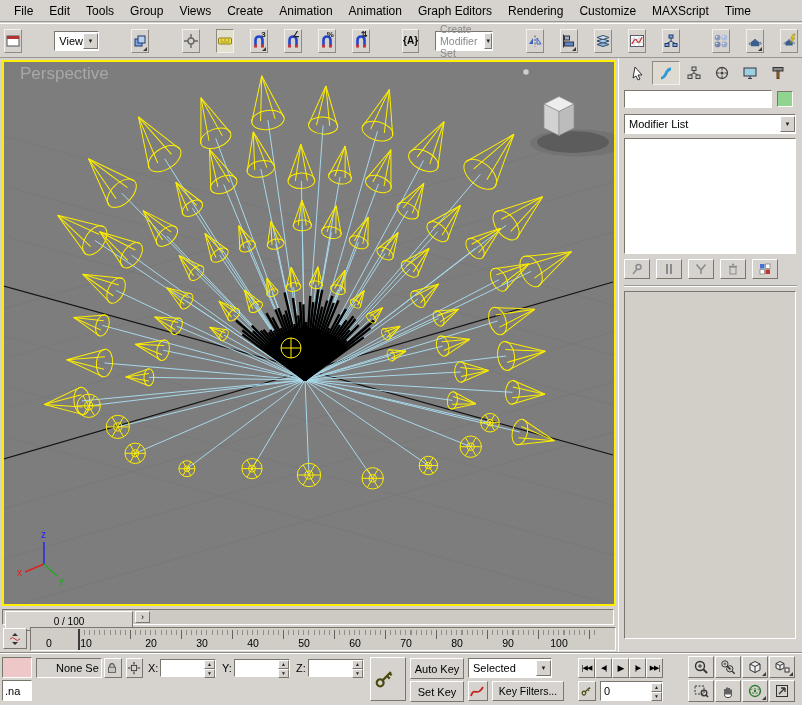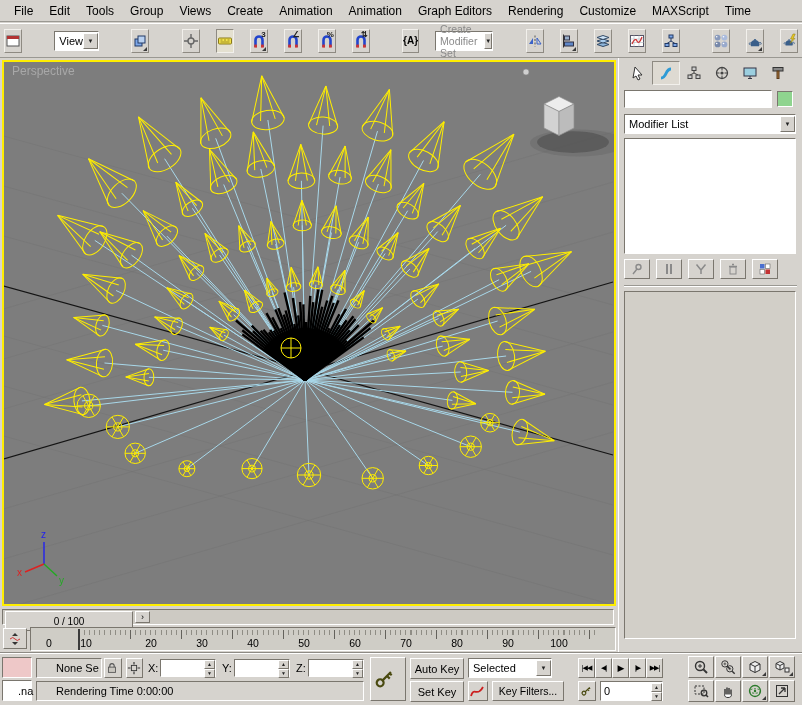--- a/index.html
+++ b/index.html
@@ -36,21 +36,21 @@
     border:1px solid; border-color:#7a766e #ffffff #ffffff #7a766e; padding-left:4px; }
   .carrow { width:15px; height:16px; margin-left:auto; background:#d6d3ce;
     border:1px solid; border-color:#fff #7a766e #7a766e #fff;
     font-size:6px; display:flex; align-items:center; justify-content:center; color:#222; }
   .ic { display:block; }
 
   
   #viewport-wrap { position:absolute; top:58px; left:0; width:618px; height:550px; }
   #viewport { position:absolute; top:2px; left:2px; width:614px; height:546px;
     border:2px solid #ffee00; background:#7d7d7d; overflow:hidden; }
-  #vp-label { position:absolute; top:2px; left:8px; color:#a8a8a8; font-size:12px; }
+  #vp-label { position:absolute; top:2px; left:16px; color:#a8a8a8; font-size:17px; }
 
   
   #time-slider { position:absolute; top:608px; left:0; width:618px; height:18px; padding:1px 2px; }
   #ts-track { position:absolute; left:2px; top:1px; width:612px; height:16px;
     border:1px solid; border-color:#7a766e #fff #fff #7a766e; background:#cdcac3; }
   #ts-handle { position:absolute; left:2px; top:1px; width:128px; height:20px;
     display:flex; align-items:center; justify-content:center; font-size:10px; }
   #ts-next { position:absolute; left:132px; top:1px; width:15px; height:12px;
     display:flex; align-items:center; justify-content:center; font-size:9px; }
 
@@ -1069,21 +1069,21 @@
         </svg>
       </button>
     </div>
 
     <div id="cp-divider"></div>
     <div id="rollout-area"></div>
   </div>
 
   <div id="status-bar">
     <div id="ml-macro" class="abs sunken" style="left:2px;top:4px;width:30px;height:21px"></div>
-    <div id="ml-line" class="abs sunken" style="left:2px;top:27px;width:30px;height:21px;display:flex;align-items:center;padding-left:15px">.na</div>
+    <div id="ml-line" class="abs sunken" style="left:2px;top:27px;width:30px;height:21px;display:flex;align-items:center;padding-left:2px">.na</div>
 
     <div class="abs field" style="left:36px;top:5px;width:66px;height:20px">None Se</div>
 
     <button class="abs raised" style="left:104px;top:5px;width:18px;height:20px">
       <svg class="ic" width="14" height="14" viewBox="0 0 16 16">
         <rect x="4" y="7" width="8" height="6" fill="#c9c6bf" stroke="#555"></rect>
         <path d="M5.5 7V5.5a2.5 2.5 0 0 1 5 0V7" fill="none" stroke="#555" stroke-width="1.3"></path>
       </svg>
     </button>
     <button class="abs raised" style="left:126px;top:5px;width:17px;height:20px">
@@ -1111,21 +1111,20 @@
     </div>
     <span class="abs" style="left:296px;top:9px">Z:</span>
     <div class="abs wf" style="left:308px;top:6px;width:56px;height:18px;display:flex;align-items:center">
       <span></span>
       <span class="spin">
           <i>▲</i>
           <i>▼</i>
         </span>
     </div>
 
-    <div class="abs field" style="left:36px;top:28px;width:328px;height:20px">Rendering Time 0:00:00</div>
 
     <button class="abs raised" style="left:370px;top:4px;width:36px;height:44px">
       <svg class="ic" width="26" height="26">
           <use href="#keysym"></use>
         </svg>
     </button>
 
     <button class="abs raised" style="left:410px;top:5px;width:54px;height:21px">Auto Key</button>
     <button class="abs raised" style="left:410px;top:28px;width:54px;height:21px">Set Key</button>
 

